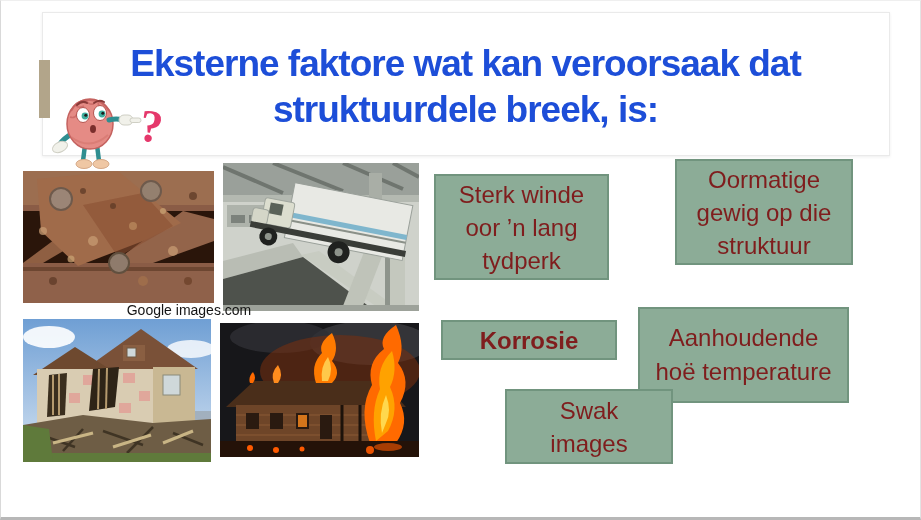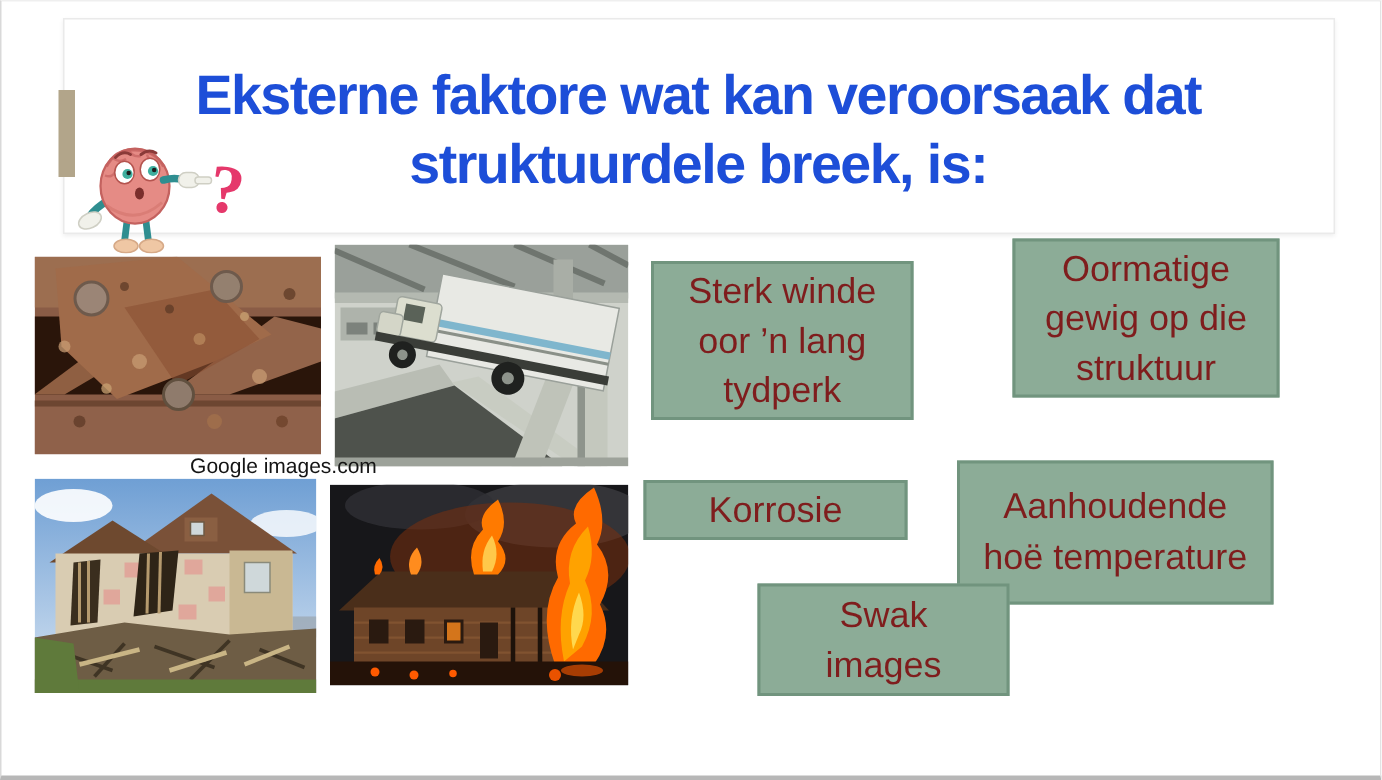--- a/index.html
+++ b/index.html
@@ -32,21 +32,21 @@
   .caption{ left:118px; top:301px; width:140px; text-align:center;
     font-size:14px; color:#141414; }
   .factor-box{
     background:#8cac97; border:2px solid #71947e; box-sizing:border-box;
     color:#7f1d1d; display:flex; flex-direction:column;
     align-items:center; justify-content:center;
     font-size:24px; line-height:33px; text-align:center;
   }
   .box-wind       { left:433px; top:173px; width:175px; height:106px; }
   .box-weight     { left:654px; top:158px; width:178px; height:106px;margin-left:20px; }
-  .box-corrosion  { left:428px; top:319px; width:176px; height:40px; }
+  .box-corrosion  { left:440px; top:319px; width:176px; height:40px;font-weight:bold; }
   .box-temperature{ left:637px; top:306px; width:211px; height:96px; line-height:34px; }
   .box-design     { left:504px; top:388px; width:168px; height:75px; }
 </style>
 </head>
 <body>
 
 <div class="slide">
 
   <div class="abs title-card"></div>
   <div class="abs title-text">

